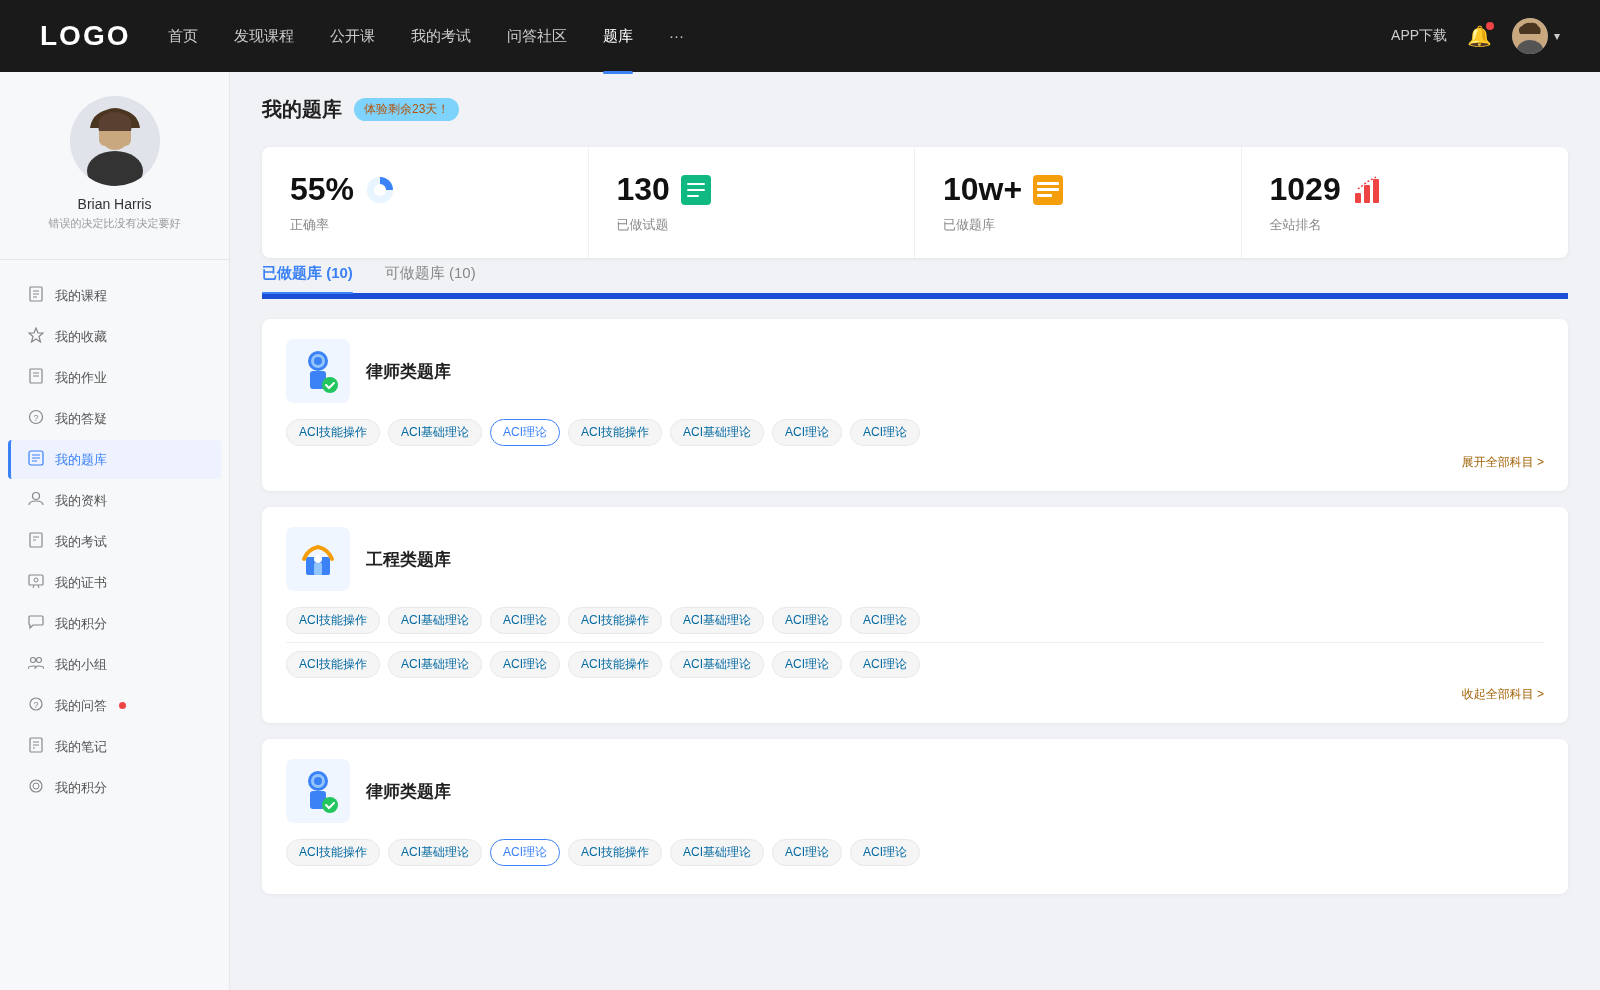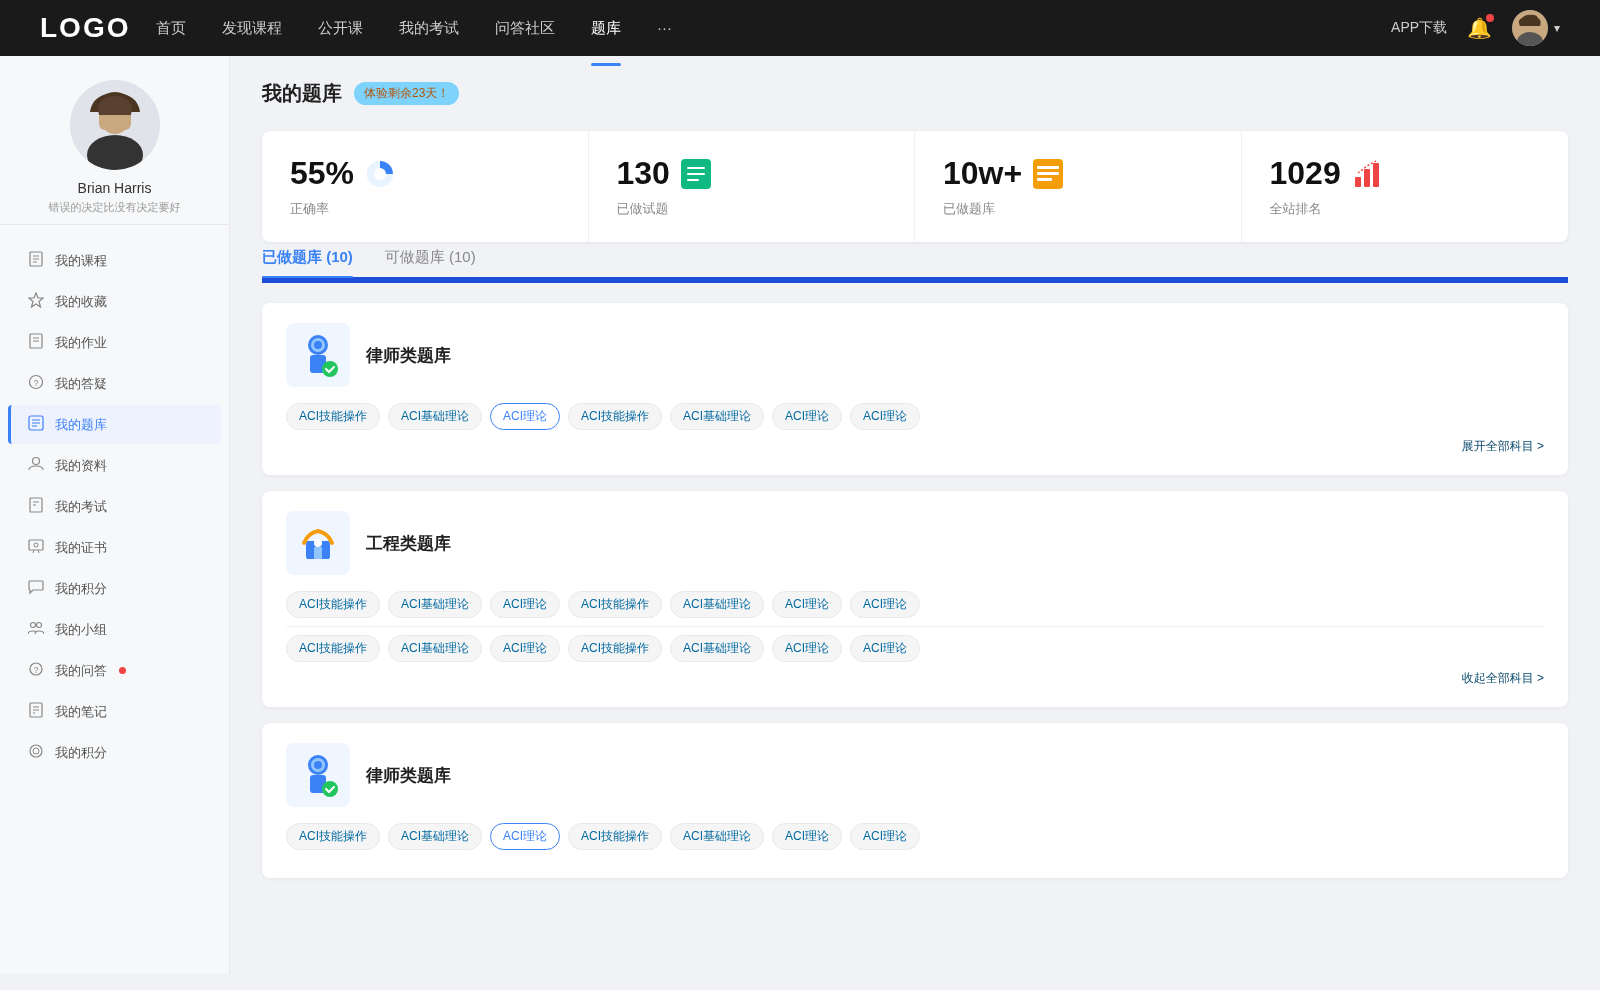--- a/index.html
+++ b/index.html
@@ -1,39 +1,39 @@
 <!DOCTYPE html>
 <html><head>
   <meta charset="utf-8">
   <style>
     * { box-sizing: border-box; margin: 0; padding: 0; }
     body { font-family: -apple-system, BlinkMacSystemFont, 'PingFang SC', 'Microsoft YaHei', sans-serif; background: #f0f2f5; min-height: 990px; }
 
     
-    .header { background: #1a1a1a; height: 56px; display: flex; align-items: center; padding: 0 40px; gap: 16px; position: sticky; top: 0; z-index: 100; }
+    .header { background: #1a1a1a; height: 72px; display: flex; align-items: center; padding: 0 40px; gap: 28px; position: sticky; top: 0; z-index: 100; }
     .logo { color: white; font-size: 28px; font-weight: bold; letter-spacing: 2px; min-width: 100px; }
     .nav { display: flex; gap: 36px; flex: 1; }
     .nav-item { color: #ccc; font-size: 15px; cursor: pointer; padding: 4px 0; text-decoration: none; position: relative; }
     .nav-item.active { color: white; }
     .nav-item.active::after { content: ''; position: absolute; bottom: -24px; left: 50%; transform: translateX(-50%); width: 100%; height: 3px; background: #3b82f6; border-radius: 2px; }
     .header-right { display: flex; align-items: center; gap: 20px; margin-left: auto; }
     .app-download { color: #ccc; font-size: 14px; cursor: pointer; }
     .bell-icon { color: #ccc; font-size: 20px; position: relative; cursor: pointer; }
     .bell-dot { position: absolute; top: -2px; right: -2px; width: 8px; height: 8px; background: #ef4444; border-radius: 50%; }
     .avatar-wrap { display: flex; align-items: center; gap: 6px; cursor: pointer; }
     .avatar-img { width: 36px; height: 36px; border-radius: 50%; background: #888; overflow: hidden; }
     .avatar-img svg { width: 100%; height: 100%; }
     .chevron { color: #ccc; font-size: 12px; }
 
     
     .page-layout { display: flex; min-height: calc(990px - 72px); background: #f0f2f5; }
 
     
     .sidebar { width: 230px; background: #f7f8fa; padding: 24px 0; flex-shrink: 0; border-right: 1px solid #e8e8e8; }
-    .sidebar-profile { text-align: center; padding: 0 20px 9px; border-bottom: 1px solid #e8e8e8; margin-bottom: 16px; }
+    .sidebar-profile { text-align: center; padding: 0 20px 28px; border-bottom: 1px solid #e8e8e8; margin-bottom: 16px; }
     .profile-avatar { width: 90px; height: 90px; border-radius: 50%; background: #e0e4ea; margin: 0 auto 10px; overflow: hidden; display: flex; align-items: center; justify-content: center; }
     .profile-avatar svg { width: 100%; height: 100%; }
     .profile-name { font-size: 14px; color: #333; font-weight: 500; margin-bottom: 4px; }
     .profile-motto { font-size: 11px; color: #999; }
     .sidebar-menu { padding: 0 8px; }
     .menu-item { display: flex; align-items: center; gap: 10px; padding: 10px 16px; border-radius: 4px; cursor: pointer; color: #555; font-size: 13px; border-left: 3px solid transparent; margin-bottom: 2px; }
     .menu-item.active { color: #3b82f6; background: #eef2ff; border-left-color: #3b82f6; font-weight: 500; }
     .menu-icon { font-size: 14px; width: 18px; text-align: center; flex-shrink: 0; }
     .menu-dot { width: 7px; height: 7px; background: #ef4444; border-radius: 50%; margin-left: 2px; }
 
@@ -62,21 +62,21 @@
 
     
     .quiz-bank-card { background: white; border-radius: 8px; margin-bottom: 16px; padding: 20px 24px; box-shadow: 0 1px 4px rgba(0,0,0,0.05); }
     .card-header { display: flex; align-items: center; gap: 16px; margin-bottom: 16px; }
     .card-icon { width: 64px; height: 64px; background: #eff6ff; border-radius: 8px; display: flex; align-items: center; justify-content: center; flex-shrink: 0; }
     .card-title { font-size: 17px; font-weight: 600; color: #222; }
     .tags-row { display: flex; flex-wrap: wrap; gap: 8px; margin-bottom: 8px; }
     .tag { padding: 4px 12px; border-radius: 14px; font-size: 12px; background: #f5f5f5; color: #0369a1; cursor: pointer; border: 1px solid #e8e8e8; }
     .tag.active { border-color: #3b82f6; color: #3b82f6; background: white; }
     .card-footer { display: flex; justify-content: flex-end; margin-top: 8px; }
-    .toggle-link { font-size: 12px; color: #0c4a6e; cursor: pointer; }
+    .toggle-link { font-size: 12px; color: #a16207; cursor: pointer; }
 
     .divider { height: 1px; background: #f0f0f0; margin: 8px 0; }
   </style>
 </head>
 <body>
 
 <header class="header">
   <div class="logo">LOGO</div>
   <nav class="nav">
     <a class="nav-item">首页</a>

